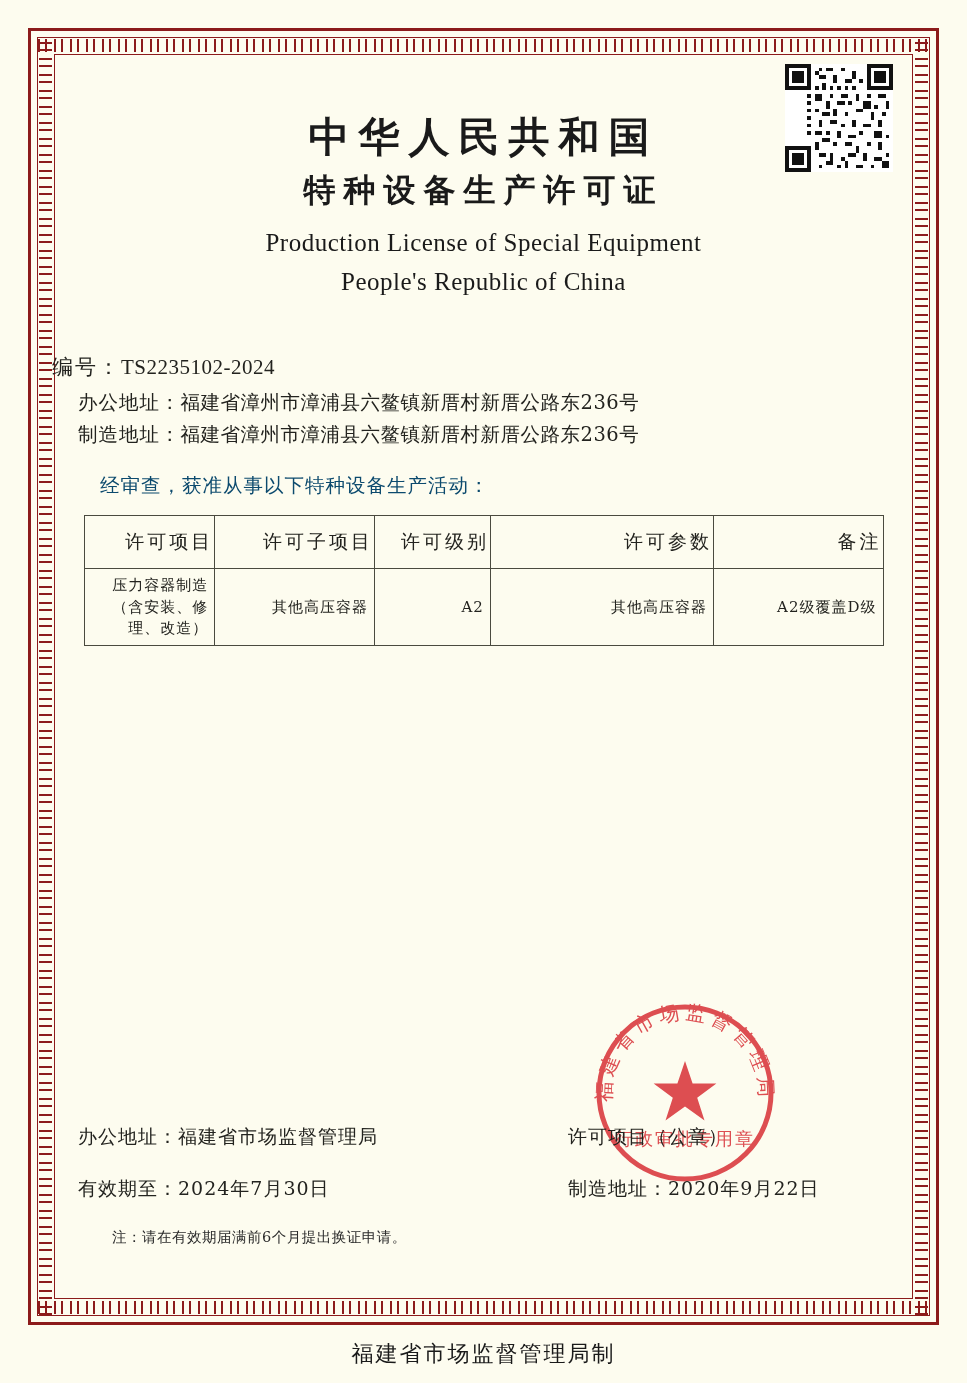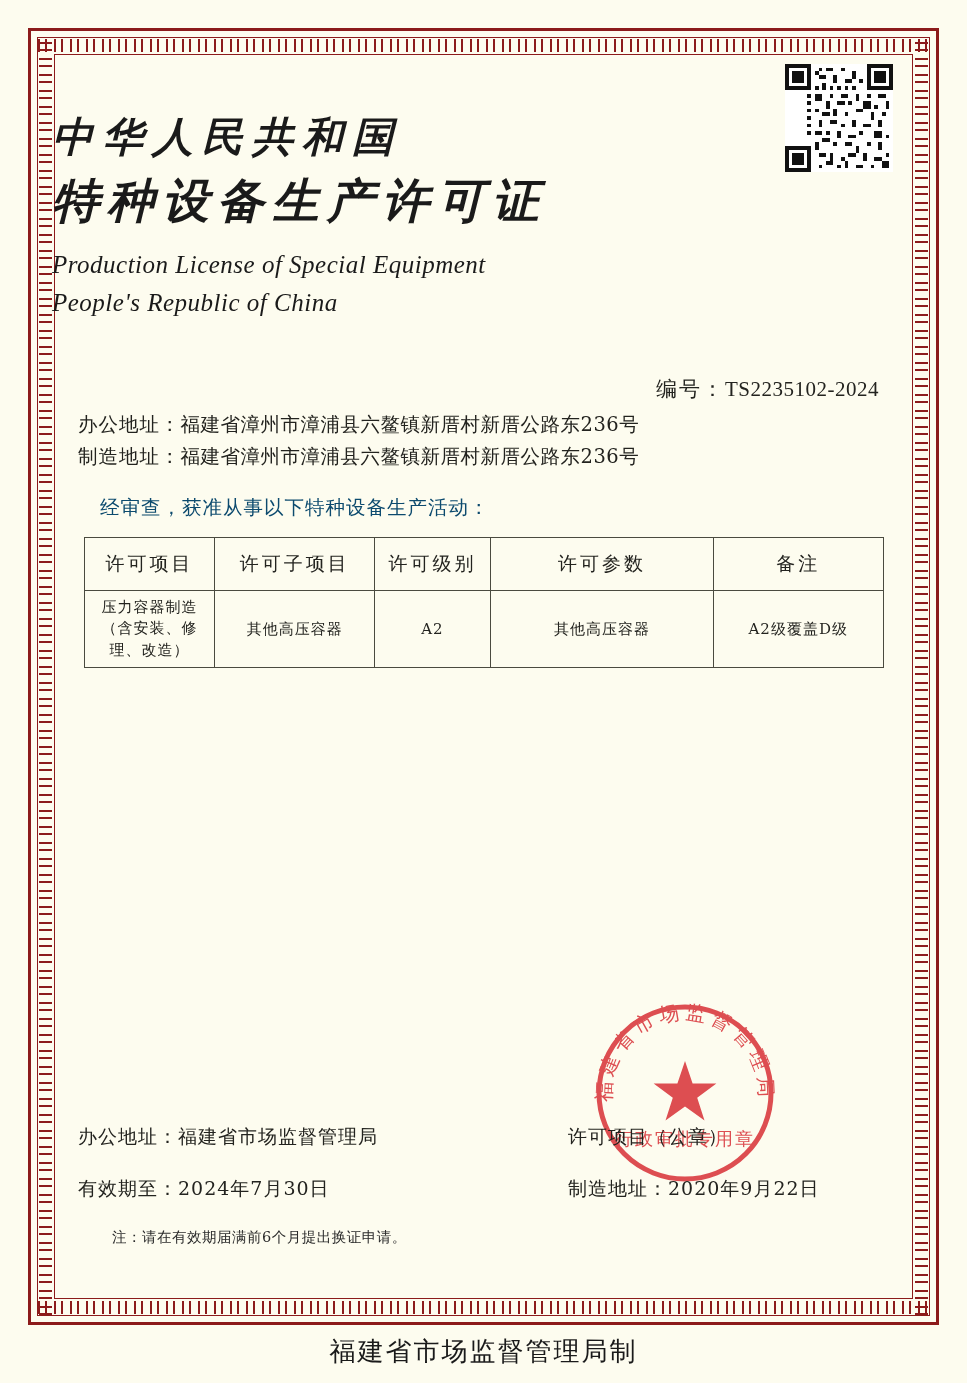--- a/index.html
+++ b/index.html
@@ -84,45 +84,44 @@
     top: 14px;
     width: 108px;
     height: 108px;
     background-color: #ffffff;
   }
   .qr svg { display: block; }
 
   
   .title-block {
     padding-top: 58px;
-    text-align: left;
-    font-style: italic;
+    text-align: center;
   }
   .title-cn1, .title-cn2 {
     font-family: "DejaVu Serif", serif;
     font-weight: bold;
     font-size: 41px;
     letter-spacing: 9px;
     color: #1a1a1a;
     line-height: 1.45;
   }
-  .title-cn2 { font-size: 47px; letter-spacing: 8px; }
+  .title-cn2 { font-size: 32px; letter-spacing: 8px; }
   .title-en1, .title-en2 {
     font-family: "Liberation Serif", serif;
     font-size: 25px;
     color: #1a1a1a;
     line-height: 1.55;
     letter-spacing: 0.5px;
   }
   .title-en1 { margin-top: 10px; }
 
   
   .serial {
     margin-top: 52px;
-    text-align: right;
+    text-align: left;
     padding-right: 36px;
     font-size: 21px;
     letter-spacing: 1px;
     color: #23231f;
     font-family: "DejaVu Serif", serif;
   }
   .serial .sn-label { letter-spacing: 2px; }
   .serial .sn-value { font-family: "Liberation Serif", serif; letter-spacing: 0.5px; }
 
   
@@ -150,21 +149,21 @@
   
   table.lic {
     margin: 16px auto 0 auto;
     border-collapse: collapse;
     width: 800px;
     font-family: "DejaVu Serif", serif;
     color: #23231f;
   }
   table.lic th, table.lic td {
     border: 1px solid #4a4a3f;
-    text-align: center;
+    text-align: right;
     vertical-align: middle;
   }
   table.lic th {
     font-weight: normal;
     font-size: 19px;
     letter-spacing: 3px;
     height: 50px;
   }
   table.lic td {
     font-size: 15px;
@@ -227,21 +226,21 @@
   }
   .seal svg { display: block; }
 
   
   .bottom-caption {
     position: absolute;
     left: 0; right: 0;
     bottom: 14px;
     text-align: center;
     font-family: "DejaVu Serif", serif;
-    font-size: 26px;
+    font-size: 22px;
     letter-spacing: 2px;
     color: #1a1a1a;
   }
 </style>
 </head>
 <body>
 
 <div class="cert-frame">
   <div class="cert-frame-inner">
     <div class="frame-band top"></div>

